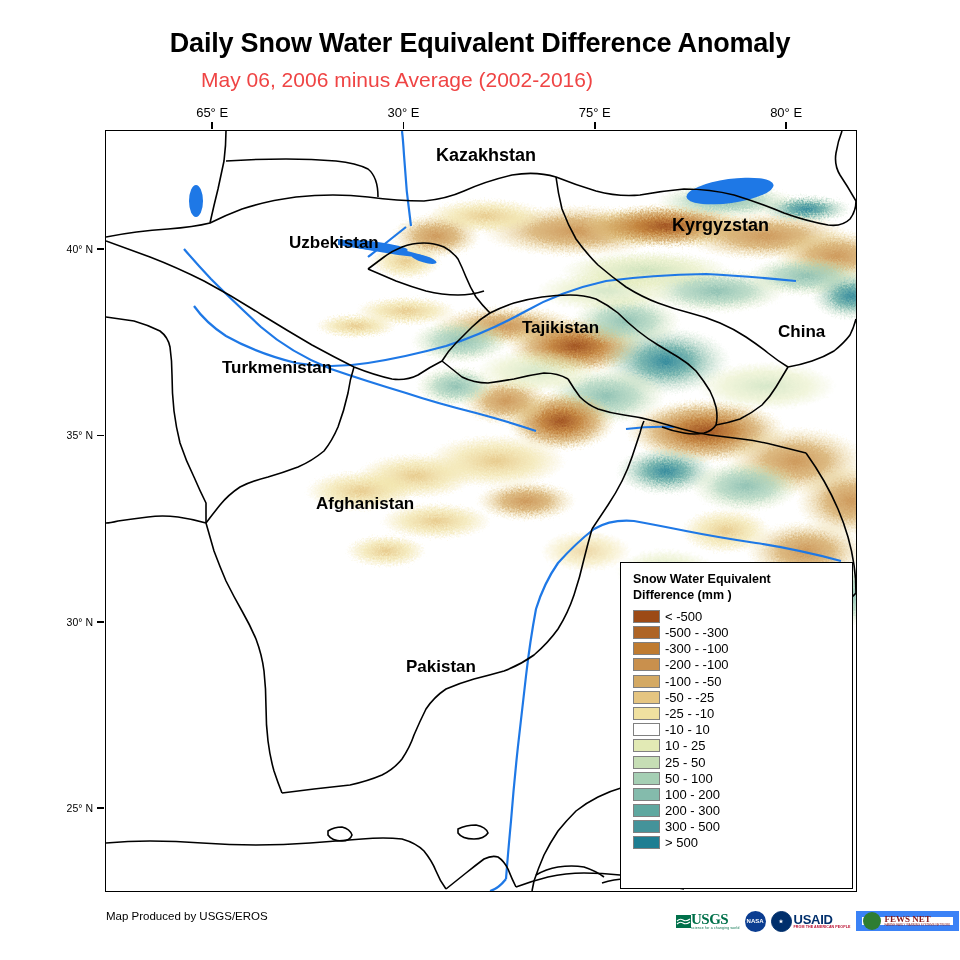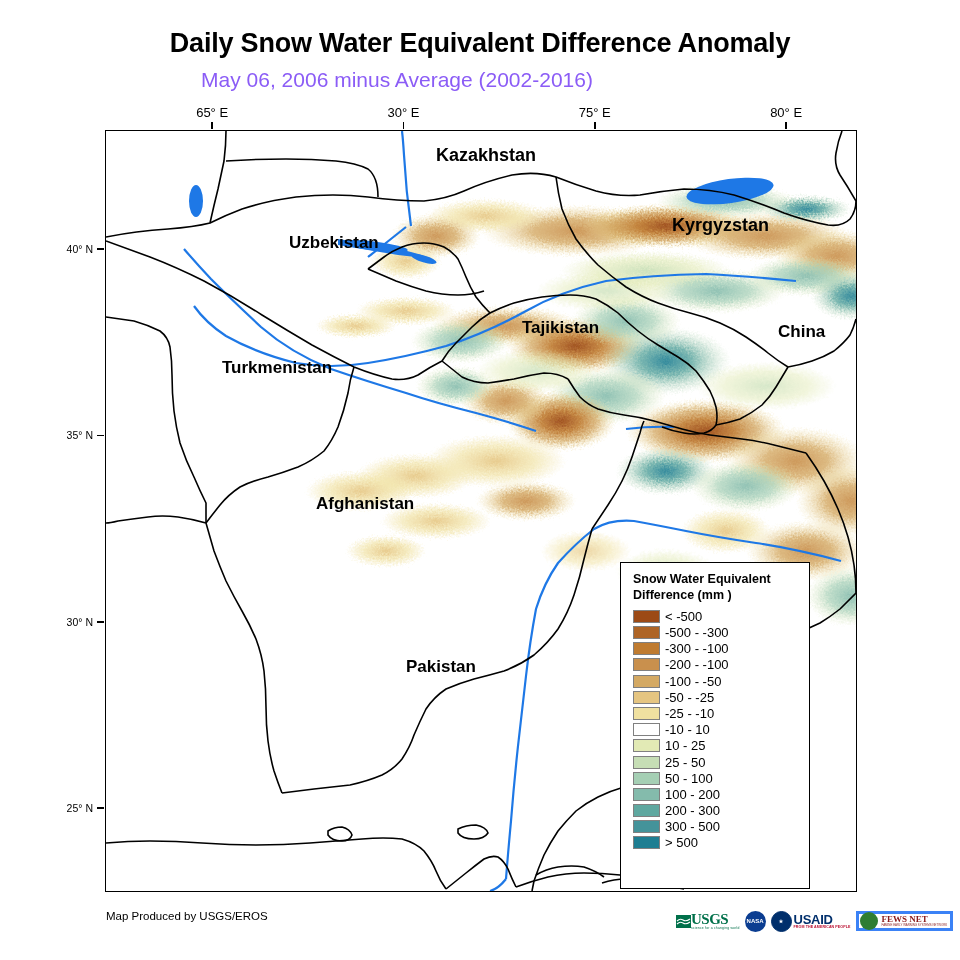--- a/index.html
+++ b/index.html
@@ -8,42 +8,42 @@
     font-family:"Liberation Sans", sans-serif;
     overflow:hidden;position:relative;
   }
   
   #title{
     position:absolute;left:0;top:28px;width:960px;text-align:center;
     font-size:27px;font-weight:bold;color:#000;letter-spacing:-0.2px;
   }
   #subtitle{
     position:absolute;left:0;top:68px;width:794px;text-align:center;
-    font-size:21px;font-weight:normal;color:#8b5cf6;
+    font-size:21px;font-weight:normal;color:#ef4444;
   }
   
   #map-frame{
     position:absolute;left:105px;top:130px;width:750px;height:760px;
     border:1.5px solid #000;background:#ffffff;overflow:hidden;
   }
   #map-canvas{position:absolute;left:0;top:0;width:100%;height:100%;}
   
   .lon-label{
     position:absolute;font-size:13px;color:#000;text-align:center;
     transform:translateX(-50%);white-space:nowrap;
   }
   .lon-tick{position:absolute;width:1.5px;height:7px;background:#000;}
   .lat-label{
     position:absolute;font-size:10.5px;color:#000;text-align:right;
     transform:translateY(-50%);white-space:nowrap;
   }
   .lat-tick{position:absolute;width:7px;height:1.5px;background:#000;}
   
   #legend{
-    position:absolute;left:620px;top:562px;width:190px;height:327px;
+    position:absolute;left:620px;top:562px;width:233px;height:327px;
     background:#ffffff;border:1.5px solid #000;box-sizing:border-box;
     padding:9px 10px 22px 12px;
   }
   #legend-title{
     font-size:12.5px;font-weight:bold;color:#000;line-height:1.25;
     margin-bottom:5px;
   }
   .legend-row{display:flex;align-items:center;height:16.2px;}
   .legend-swatch{
     width:27px;height:13px;border:1.5px solid #808080;box-sizing:border-box;
@@ -79,21 +79,21 @@
     border:1.5px solid #002F6C;display:flex;align-items:center;
     justify-content:center;color:#fff;font-size:5px;font-weight:bold;
   }
   .logo-usaid-text{
     font-size:13px;font-weight:bold;color:#002F6C;line-height:1;
     font-family:"Liberation Sans",sans-serif;letter-spacing:-0.3px;
   }
   .logo-usaid-text small{display:block;font-size:3.6px;color:#BA0C2F;
     font-weight:bold;letter-spacing:0.1px;}
   .logo-fews{
-    display:flex;align-items:center;border:3px solid #3b82f6;height:20px;
+    display:flex;align-items:center;border:6px solid #3b82f6;height:20px;
     box-sizing:border-box;
   }
   .fews-globe{
     width:18px;height:18px;border-radius:50%;background:#2E7D32;
     margin:0 1px;display:block;
   }
   .fews-text{
     font-size:9px;font-weight:bold;color:#8a1a1a;padding:0 3px;
     font-family:"Liberation Serif", serif;line-height:1;
   }

